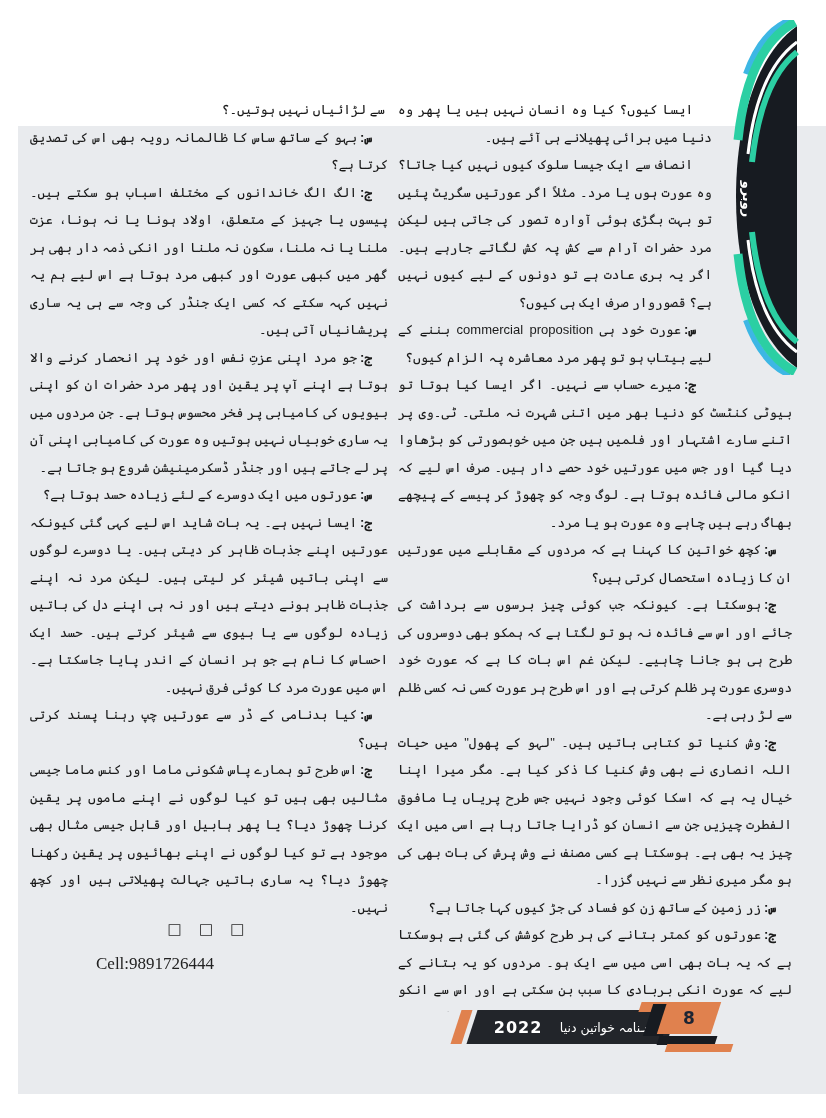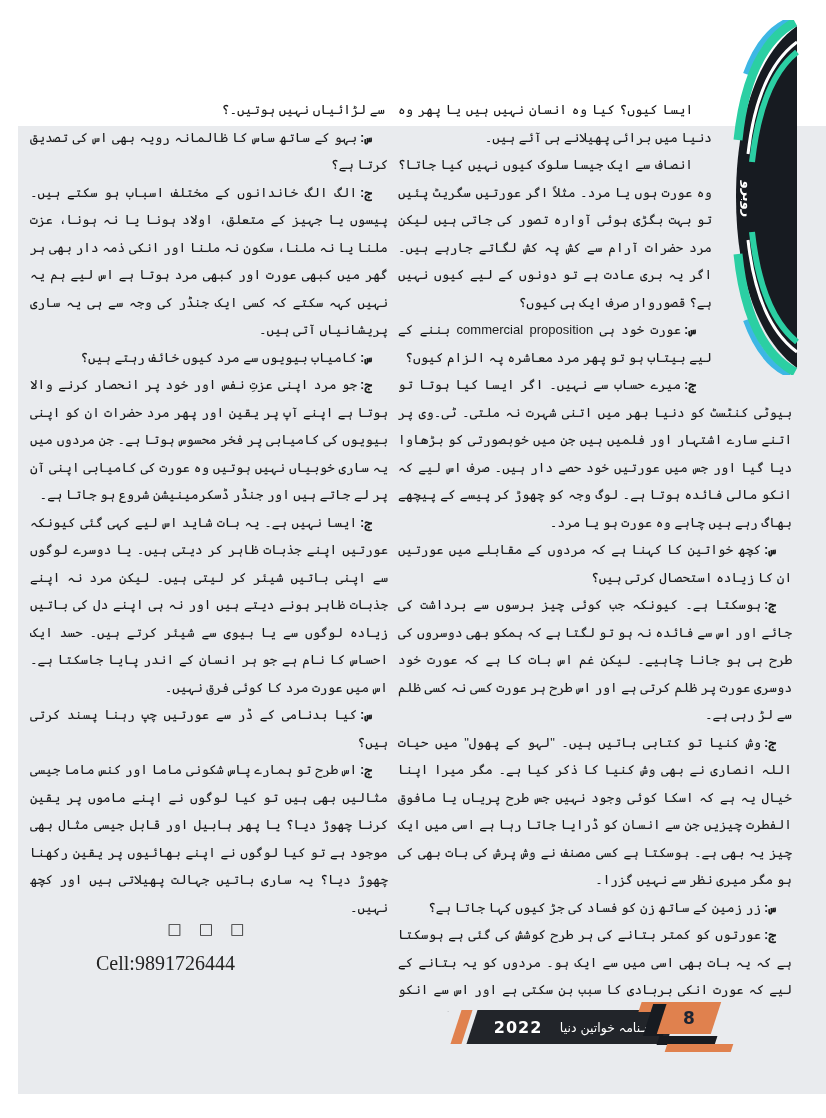--- a/index.html
+++ b/index.html
@@ -14,21 +14,21 @@
   .col-right{left:398px;top:96px;width:394px;height:916px;}
   .para{margin:0;padding:0;}
   .para.indent{text-indent:16px;}
   .speaker{font-weight:bold;margin-left:3px;}
   .banner-spacer{float:right;width:80px;height:280px;}
   
   .end-marks{position:absolute;left:30px;top:920px;width:358px;text-align:center;
              font-family:"DejaVu Sans",sans-serif;font-size:15px;font-weight:bold;
              letter-spacing:6px;color:#2a2a2a;}
   .contact{position:absolute;left:96px;top:948px;
-           font-family:"Liberation Serif",serif;font-size:20px;color:#222;line-height:31px;}
+           font-family:"Liberation Serif",serif;font-size:17px;color:#222;line-height:31px;}
   
   .side-banner{position:absolute;left:700px;top:20px;width:100px;height:355px;}
   .side-banner svg{display:block;width:100%;height:100%;}
   .banner-label{position:absolute;left:30px;top:134px;width:34px;height:90px;}
   .banner-label span{position:absolute;left:50%;top:50%;transform:translate(-50%,-50%) rotate(90deg);
         white-space:nowrap;color:#ffffff;font-family:"DejaVu Sans",sans-serif;
         font-size:13px;font-weight:bold;letter-spacing:1px;}
   
   .footer{position:absolute;left:452px;top:1000px;width:300px;height:54px;}
   .fpiece{position:absolute;transform:skewX(-18deg);}
@@ -65,22 +65,22 @@
     <p class="para indent"><span class="speaker">ج:</span><span>ہوسکتا ہے۔ کیونکہ جب کوئی چیز برسوں سے برداشت کی جائے اور اس سے فائدہ نہ ہو تو لگتا ہے کہ ہمکو بھی دوسروں کی طرح ہی ہو جانا چاہیے۔ لیکن غم اس بات کا ہے کہ عورت خود دوسری عورت پر ظلم کرتی ہے اور اس طرح ہر عورت کسی نہ کسی ظلم سے لڑ رہی ہے۔</span></p>
     <p class="para indent"><span class="speaker">ج:</span><span>وش کنیا تو کتابی باتیں ہیں۔ "لہو کے پھول" میں حیات اللہ انصاری نے بھی وش کنیا کا ذکر کیا ہے۔ مگر میرا اپنا خیال یہ ہے کہ اسکا کوئی وجود نہیں جس طرح پریاں یا مافوق الفطرت چیزیں جن سے انسان کو ڈرایا جاتا رہا ہے اسی میں ایک چیز یہ بھی ہے۔ ہوسکتا ہے کسی مصنف نے وش پرش کی بات بھی کی ہو مگر میری نظر سے نہیں گزرا۔</span></p>
     <p class="para indent"><span class="speaker">س:</span><span>زر زمین کے ساتھ زن کو فساد کی جڑ کیوں کہا جاتا ہے؟</span></p>
     <p class="para indent"><span class="speaker">ج:</span><span>عورتوں کو کمتر بتانے کی ہر طرح کوشش کی گئی ہے ہوسکتا ہے کہ یہ بات بھی اسی میں سے ایک ہو۔ مردوں کو یہ بتانے کے لیے کہ عورت انکی بربادی کا سبب بن سکتی ہے اور اس سے انکو ناقابل تلافی نقصان ہوسکتا ہے اس لیئے یہ بات کہی گئی ہے۔ ورنہ کیا مردوں کی وجہ</span></p>
   </section>
 
   <section class="col col-left">
     <p class="para"><span class="speaker"></span><span>سے لڑائیاں نہیں ہوتیں۔؟</span></p>
     <p class="para indent"><span class="speaker">س:</span><span>بہو کے ساتھ ساس کا ظالمانہ رویہ بھی اس کی تصدیق کرتا ہے؟</span></p>
     <p class="para indent"><span class="speaker">ج:</span><span>الگ الگ خاندانوں کے مختلف اسباب ہو سکتے ہیں۔ پیسوں یا جہیز کے متعلق، اولاد ہونا یا نہ ہونا، عزت ملنا یا نہ ملنا، سکون نہ ملنا اور انکی ذمہ دار بھی ہر گھر میں کبھی عورت اور کبھی مرد ہوتا ہے اس لیے ہم یہ نہیں کہہ سکتے کہ کسی ایک جنڈر کی وجہ سے ہی یہ ساری پریشانیاں آتی ہیں۔</span></p>
-    <p class="para indent"><span class="speaker">س:</span><span>کامیاب بیویوں سے مرد کیوں خائف رہتے ہیں؟</span></p>
     <p class="para indent"><span class="speaker">ج:</span><span>جو مرد اپنی عزتِ نفس اور خود پر انحصار کرنے والا ہوتا ہے اپنے آپ پر یقین اور پھر مرد حضرات ان کو اپنی بیویوں کی کامیابی پر فخر محسوس ہوتا ہے۔ جن مردوں میں یہ ساری خوبیاں نہیں ہوتیں وہ عورت کی کامیابی اپنی آن پر لے جاتے ہیں اور جنڈر ڈسکرمینیشن شروع ہو جاتا ہے۔</span></p>
+    <p class="para indent"><span class="speaker">س:</span><span>عورتوں میں ایک دوسرے کے لئے زیادہ حسد ہوتا ہے؟</span></p>
     <p class="para indent"><span class="speaker">ج:</span><span>ایسا نہیں ہے۔ یہ بات شاید اس لیے کہی گئی کیونکہ عورتیں اپنے جذبات ظاہر کر دیتی ہیں۔ یا دوسرے لوگوں سے اپنی باتیں شیئر کر لیتی ہیں۔ لیکن مرد نہ اپنے جذبات ظاہر ہونے دیتے ہیں اور نہ ہی اپنے دل کی باتیں زیادہ لوگوں سے یا بیوی سے شیئر کرتے ہیں۔ حسد ایک احساس کا نام ہے جو ہر انسان کے اندر پایا جاسکتا ہے۔ اس میں عورت مرد کا کوئی فرق نہیں۔</span></p>
     <p class="para indent"><span class="speaker">س:</span><span>کیا بدنامی کے ڈر سے عورتیں چپ رہنا پسند کرتی ہیں؟</span></p>
     <p class="para indent"><span class="speaker">ج:</span><span>اس طرح تو ہمارے پاس شکونی ماما اور کنس ماما جیسی مثالیں بھی ہیں تو کیا لوگوں نے اپنے ماموں پر یقین کرنا چھوڑ دیا؟ یا پھر ہابیل اور قابل جیسی مثال بھی موجود ہے تو کیا لوگوں نے اپنے بھائیوں پر یقین رکھنا چھوڑ دیا؟ یہ ساری باتیں جہالت پھیلاتی ہیں اور کچھ نہیں۔</span></p>
     <p class="para indent"><span class="speaker">ج:</span><span>بے شک اس معاشرے نے عورت کو بدنام کرنے کے بے شمار طریقے ڈھونڈ نکالے ہیں۔ عورت کے اٹھنے بیٹھنے سے لیکر اسکے لباس، اس کے چلنے کا طریقہ گھر آنے جانے کا طریقہ یہاں تک کہ کھانے پینے کو لے کر بھی ہر چیز میں بدنام کیا جاسکتا ہے۔ عورتیں اسی لیے خاموش ہو جاتی ہیں کہ انکو ہزاروں سوالوں کے جواب نہ دینے پڑ جائیں۔</span></p>
   </section>
 
   <div class="end-marks">□ □ □</div>
 
   <div class="contact">
     <div>Cell:9891726444</div>

